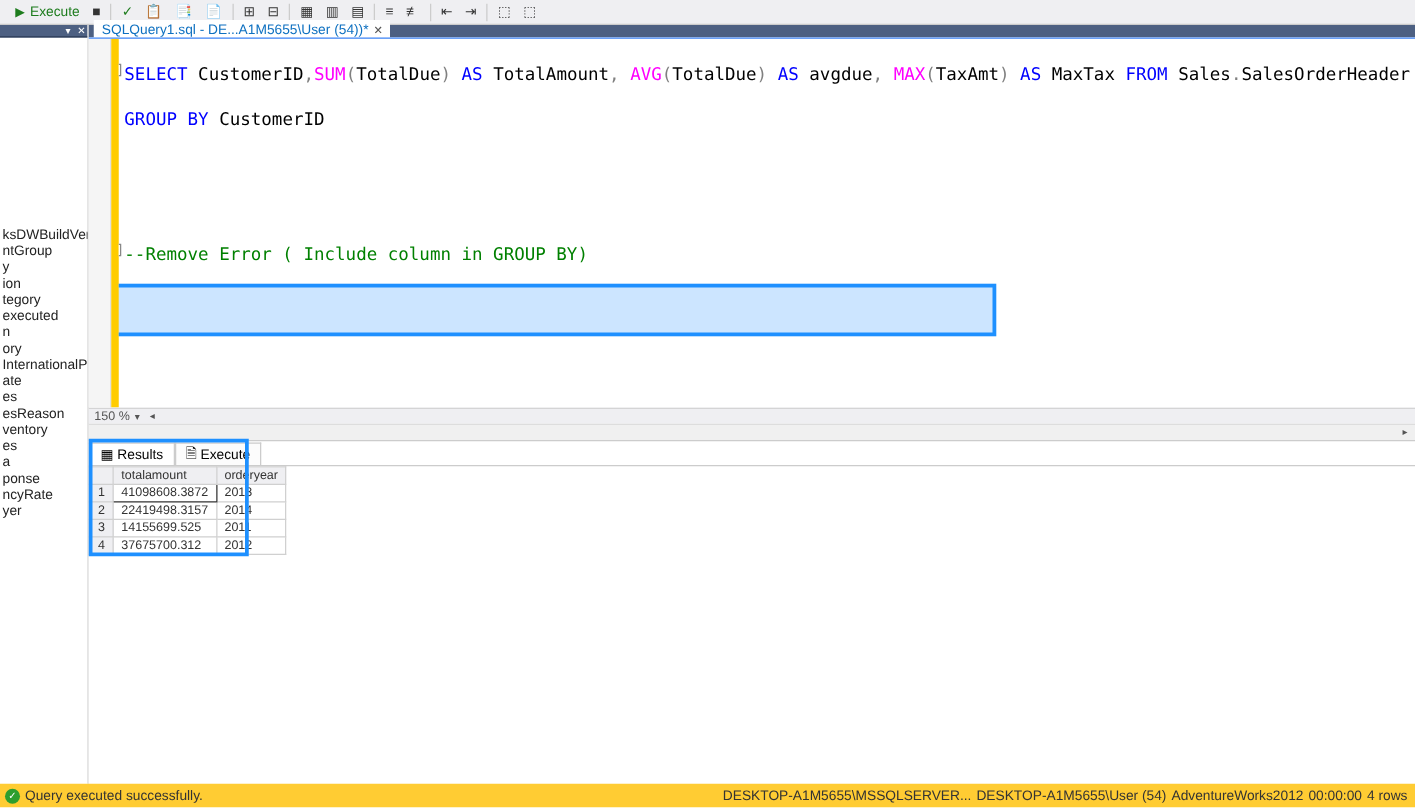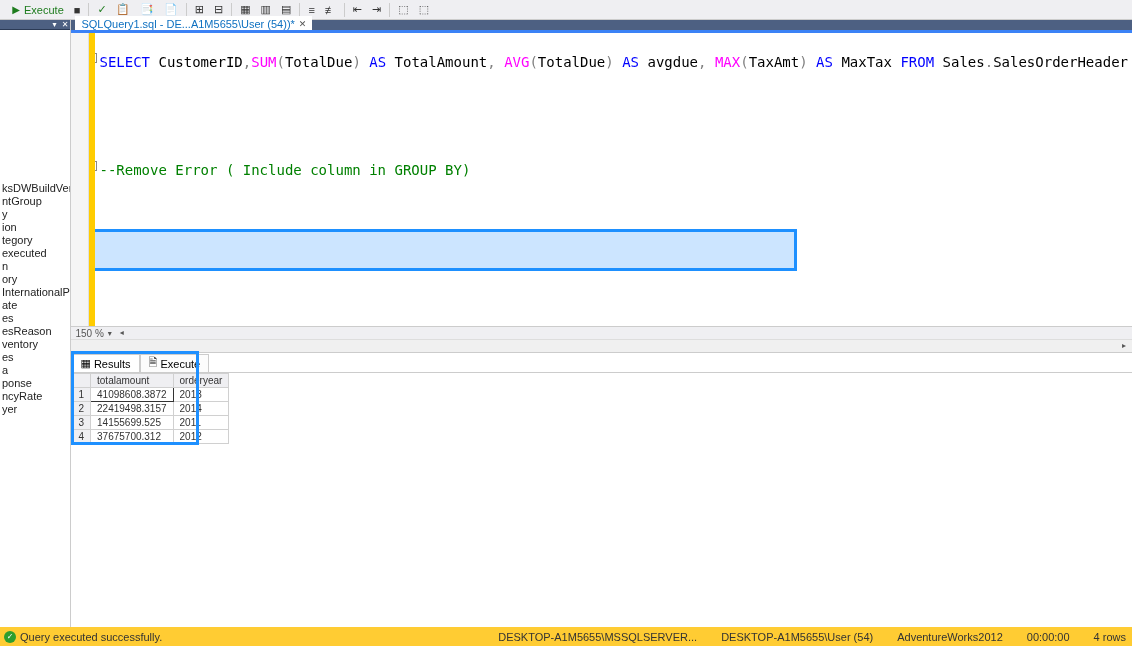--- a/index.html
+++ b/index.html
@@ -18,21 +18,21 @@
   .side-head .hdr-btn { position: absolute; right: 2px; top: 0; color: #fff; font-size: 8px; }
   .side-tree { padding: 2px 0 0 0; font-size: 11px; color: #222; line-height: 13px; }
   .side-tree div { padding-left: 2px; white-space: nowrap; overflow: hidden; }
 
   .editor-zone { flex: 1; display: flex; flex-direction: column; background: #fff; position: relative; }
 
   .tabstrip { height: 10px; background: #4d6082; display: flex; align-items: flex-end; }
   .tab { background: #fff; color: #0e70c0; font-size: 11px; padding: 0 6px; height: 16px; line-height: 16px; display: flex; align-items: center; gap: 4px; position: relative; top: 2px; }
   .tab .close { color: #555; font-size: 9px; cursor: pointer; }
 
-  .editor-wrap { flex: 1; display: flex; background: #fff; position: relative; border-top: 3px solid #3b82f6; overflow: hidden; }
+  .editor-wrap { flex: 1; display: flex; background: #fff; position: relative; border-top: 1px solid #3b82f6; overflow: hidden; }
   .gutter { width: 18px; background: #f5f5f5; border-right: 1px solid #e0e0e0; }
   .yellow-bar { width: 6px; background: #ffcc00; }
   .code-area { flex: 1; padding: 2px 4px 2px 4px; font-family: Consolas, monospace; font-size: 14px; line-height: 18px; color: #000; position: relative; white-space: pre; overflow: hidden; }
   .kw { color: #0000ff; }
   .func { color: #ff00ff; }
   .str-grey { color: #808080; }
   .grn { color: #008000; margin-top: 24px; }
   .plain { color: #000; }
 
   .code-line { height: 18px; }
@@ -51,21 +51,21 @@
   .rgrid th, .rgrid td { border: 1px solid #d0d0d0; padding: 1px 6px; text-align: left; font-weight: normal; height: 13px; }
   .rgrid th { background: #efeff2; }
   .rownum { background: #efeff2; text-align: center; width: 18px; }
   .cell-sel { border: 1px solid #333 !important; }
 
   .res-highlight { position: absolute; border: 3px solid #1e90ff; pointer-events: none; }
 
   .statusbar { position: absolute; bottom: 0; left: 0; right: 0; height: 19px; background: #ffcc33; display: flex; align-items: center; font-size: 11px; color: #333; }
   .sb-left { display: flex; align-items: center; gap: 4px; padding-left: 4px; flex: 1; }
   .sb-ok { width: 12px; height: 12px; border-radius: 50%; background: #2e9e2e; color: #fff; font-size: 8px; display: inline-flex; align-items: center; justify-content: center; }
-  .sb-right { display: flex; gap: 24px; padding-right: 6px; }
+  .sb-right { display: flex; gap: 4px; padding-right: 6px; }
 
   .scroll-h { height: 14px; background: #f0f0f0; border-top: 1px solid #ddd; position: relative; }
   .scroll-btn { position: absolute; top: 1px; width: 12px; height: 12px; font-size: 8px; color: #555; text-align: center; }
 </style>
 </head>
 <body>
 
 <div class="toolbar">
   <span class="tb-btn exec">
     <span class="tb-icon">▶</span>
@@ -143,20 +143,21 @@
         <span>SQLQuery1.sql - DE...A1M5655\User (54))*</span>
         <span class="close">✕</span>
       </div>
     </div>
 
     <div class="editor-wrap" style="height:296px; flex:none;">
       <div class="gutter"></div>
       <div class="yellow-bar"></div>
       <div class="code-area">
 <div class="code-line" style="position:relative"><span class="outline-min">−</span><span class="kw">SELECT</span><span class="plain"> CustomerID</span><span class="str-grey">,</span><span class="func">SUM</span><span class="str-grey">(</span><span class="plain">TotalDue</span><span class="str-grey">)</span><span class="kw"> AS</span><span class="plain"> TotalAmount</span><span class="str-grey">,</span><span class="func"> AVG</span><span class="str-grey">(</span><span class="plain">TotalDue</span><span class="str-grey">)</span><span class="kw"> AS</span><span class="plain"> avgdue</span><span class="str-grey">,</span><span class="func"> MAX</span><span class="str-grey">(</span><span class="plain">TaxAmt</span><span class="str-grey">)</span><span class="kw"> AS</span><span class="plain"> MaxTax</span><span class="kw"> FROM</span><span class="plain"> Sales</span><span class="str-grey">.</span><span class="plain">SalesOrderHeader</span></div>
+<div class="code-line"><span class="kw">GROUP</span><span class="kw"> BY</span><span class="plain"> CustomerID</span></div>
 <div class="code-line"></div>
 <div class="code-line"></div>
 <div class="code-line" style="position:relative"><span class="outline-min">−</span><span class="grn">--Remove Error ( Include column in GROUP BY)</span></div>
 <div class="code-line"></div>
 <div class="code-line"></div>
 <div class="code-line"></div>
 
 
 
 

